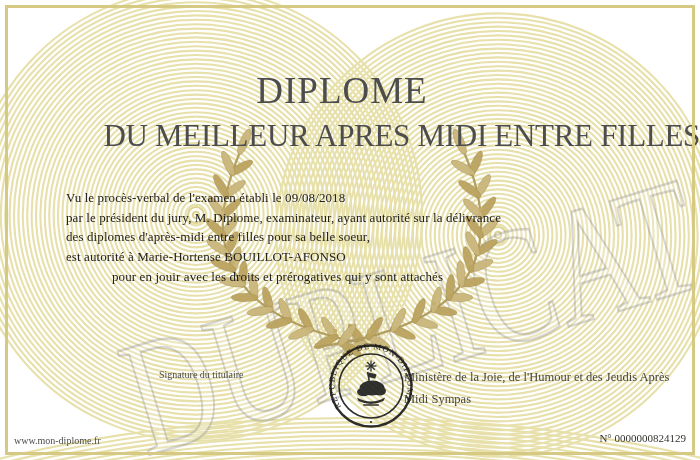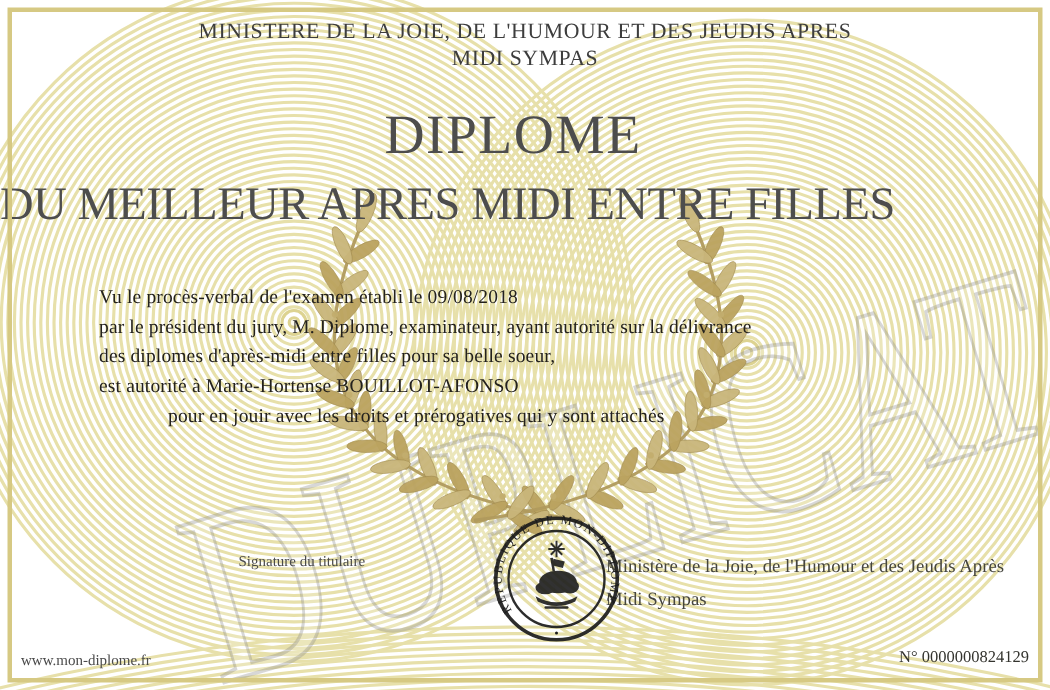--- a/index.html
+++ b/index.html
@@ -26,21 +26,21 @@
   .hdr {
     left:0; top:12px; width:700px; text-align:center;
     font-size:14.5px; line-height:18px; letter-spacing:0.4px;
     color:#3d3d3d;
   }
   .title {
     left:0; top:69px; width:684px; text-align:center;
     font-size:37px; letter-spacing:1px; color:var(--heading-gray,#4d4d4d);
   }
   .subtitle {
-    left:0; top:118px; width:700px; text-align:left; white-space:nowrap;
+    left:0; top:118px; width:700px; text-align:right; white-space:nowrap;
     font-size:31px; letter-spacing:-0.3px; color:var(--heading-gray,#4d4d4d);
   }
   .body-text {
     left:66px; top:188px; width:580px;
     font-size:13px; line-height:19.7px; letter-spacing:0.1px;
     color:var(--text-dark,#23211d); z-index:3;
   }
   .body-text .indent { padding-left:46px; }
   .sig-label { left:159px; top:369px; font-size:10px; color:#4b4b4b; }
   .ministry { left:404px; top:366px; font-size:12.5px; line-height:22px; color:#45453e; width:290px; }
@@ -246,24 +246,20 @@
         <ellipse cx="0" cy="0" rx="13.5" ry="4.2" transform="translate(480.7,215.7) rotate(-136.0) translate(10,0)" fill="#c9b67b" stroke="#a08a4e" stroke-width="0.4" opacity="0.95"></ellipse>
         <circle cx="480.7" cy="209.7" r="2.1" fill="#c2ad6e" opacity="0.95"></circle>
         <ellipse cx="0" cy="0" rx="13.5" ry="4.2" transform="translate(477.8,194.9) rotate(-59.7) translate(10,0)" fill="#c9b67b" stroke="#a08a4e" stroke-width="0.4" opacity="0.95"></ellipse>
         <ellipse cx="0" cy="0" rx="13.5" ry="4.2" transform="translate(477.8,194.9) rotate(-143.7) translate(10,0)" fill="#bba35f" stroke="#a08a4e" stroke-width="0.4" opacity="0.95"></ellipse>
         <ellipse cx="0" cy="0" rx="13.5" ry="4.2" transform="translate(471.8,172.7) rotate(-66.2) translate(10,0)" fill="#bba35f" stroke="#a08a4e" stroke-width="0.4" opacity="0.95"></ellipse>
         <ellipse cx="0" cy="0" rx="13.5" ry="4.2" transform="translate(471.8,172.7) rotate(-150.2) translate(10,0)" fill="#c9b67b" stroke="#a08a4e" stroke-width="0.4" opacity="0.95"></ellipse>
       </g>
       <ellipse cx="0" cy="0" rx="14" ry="4.4" transform="translate(464,152) rotate(-112.9) translate(11,0)" fill="#c9b67b" stroke="#a08a4e" stroke-width="0.4" opacity="0.95"></ellipse>
     </svg>
 
-  <div class="layer hdr">
-    <div>MINISTERE DE LA JOIE, DE L'HUMOUR ET DES JEUDIS APRES</div>
-    <div>MIDI SYMPAS</div>
-  </div>
 
   <div class="layer title">DIPLOME</div>
   <div class="layer subtitle">DU MEILLEUR APRES MIDI ENTRE FILLES</div>
 
   <div class="layer body-text" id="body-text">
       <div>Vu le procès-verbal de l'examen établi le 09/08/2018</div>
       <div>par le président du jury, M. Diplome, examinateur, ayant autorité sur la délivrance</div>
       <div>des diplomes d'après-midi entre filles pour sa belle soeur,</div>
       <div>est autorité à Marie-Hortense BOUILLOT-AFONSO</div>
       <div class="indent">pour en jouir avec les droits et prérogatives qui y sont attachés</div>

